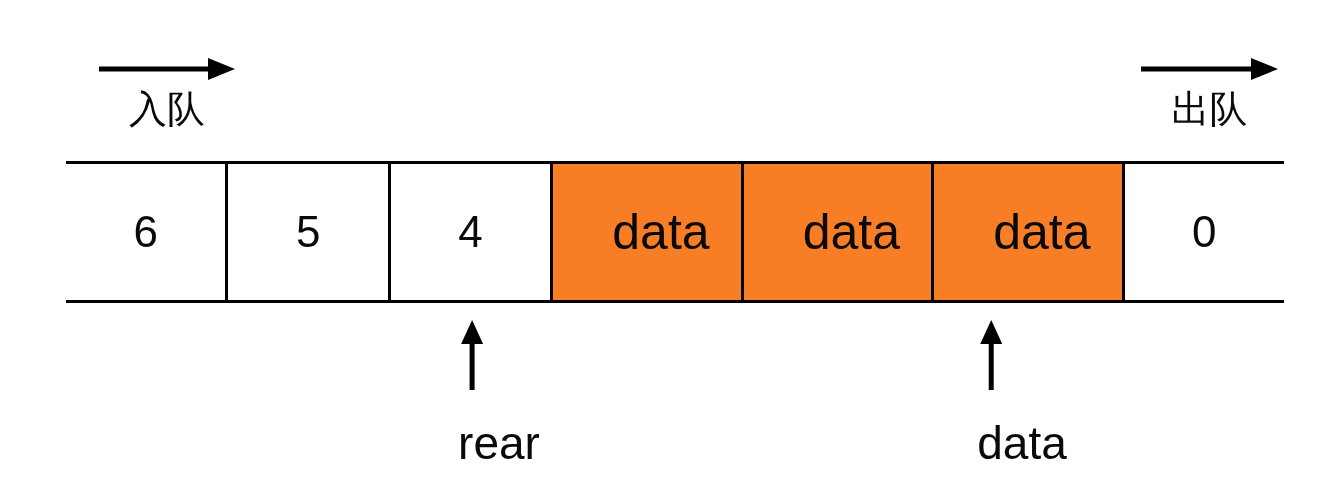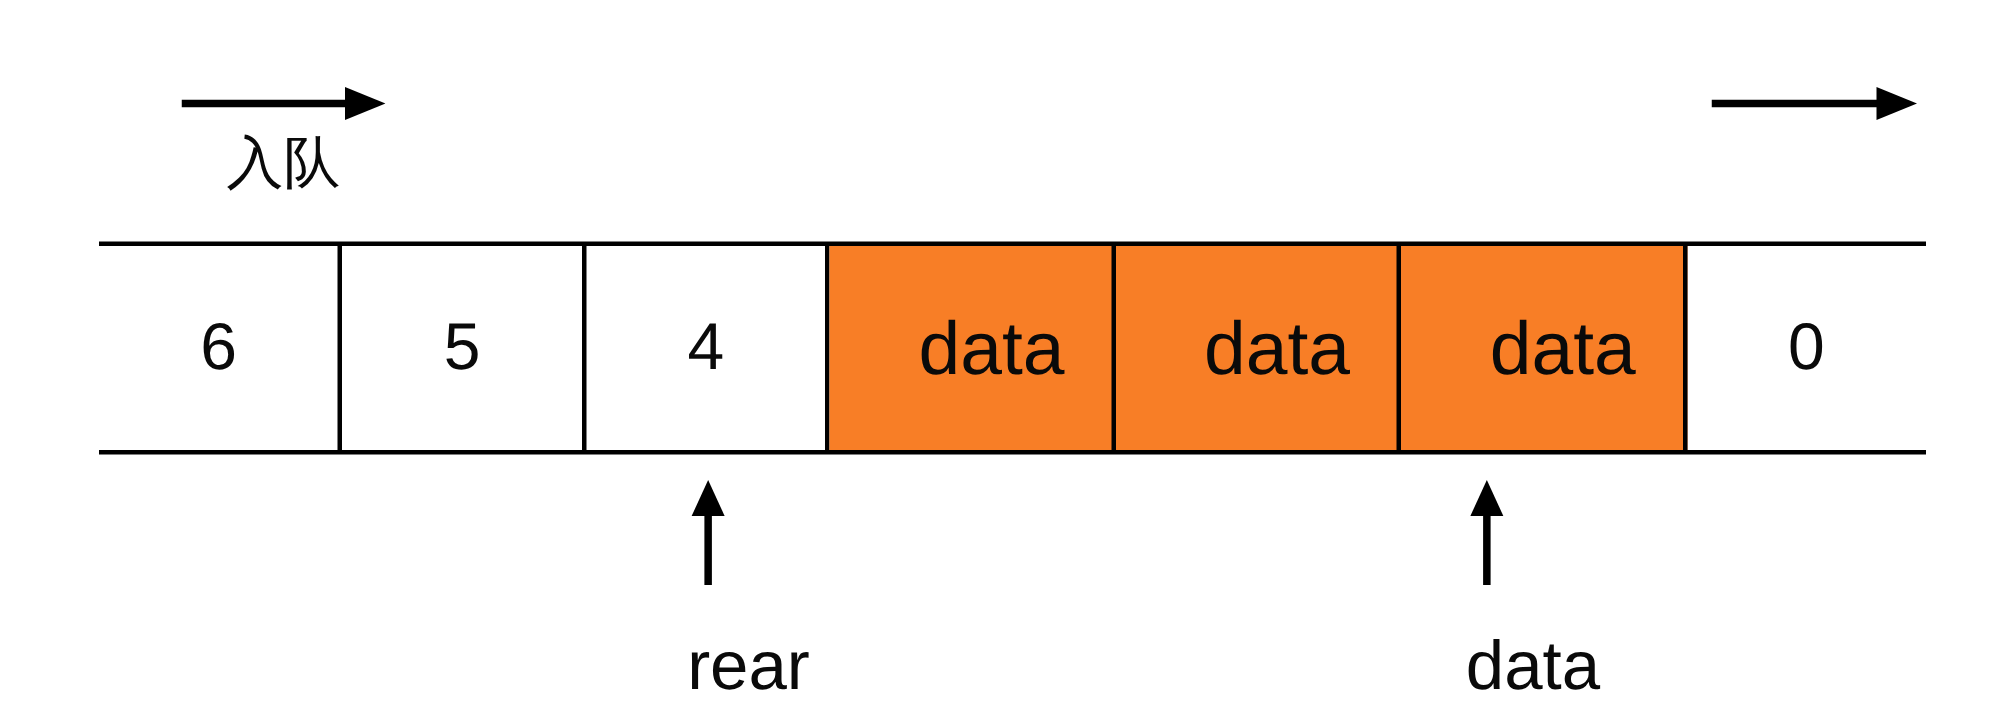--- a/index.html
+++ b/index.html
@@ -21,21 +21,21 @@
     overflow: hidden;
   }
   
   .flow {
     position: absolute;
     top: 56px;
     display: flex;
     flex-direction: column;
     align-items: center;
   }
-  .flow-enqueue { left: 121px; width: 136px; }
+  .flow-enqueue { left: 99px; width: 136px; }
   .flow-dequeue { left: 1141px; width: 137px; }
   .flow svg { display: block; }
   .flow-label {
     margin-top: 8px;
     font-size: 38px;
     line-height: 1.0;
     color: var(--text);
     white-space: nowrap;
   }
   .arrow-line { stroke: var(--line); stroke-width: 5; }
@@ -97,20 +97,21 @@
       <polygon class="arrow-head" points="109,2 136,13 109,24"></polygon>
     </svg>
     <div class="flow-label">入队</div>
   </div>
 
   <div class="flow flow-dequeue">
     <svg width="137" height="26" viewBox="0 0 137 26" aria-hidden="true">
       <line class="arrow-line" x1="0" y1="13" x2="113" y2="13"></line>
       <polygon class="arrow-head" points="110,2 137,13 110,24"></polygon>
     </svg>
+    <div class="flow-label">出队</div>
   </div>
 
   <div class="band">
       <div class="cell">6</div>
       <div class="cell">5</div>
       <div class="cell">4</div>
       <div class="cell highlighted">data</div>
       <div class="cell highlighted">data</div>
       <div class="cell highlighted">data</div>
       <div class="cell">0</div>

